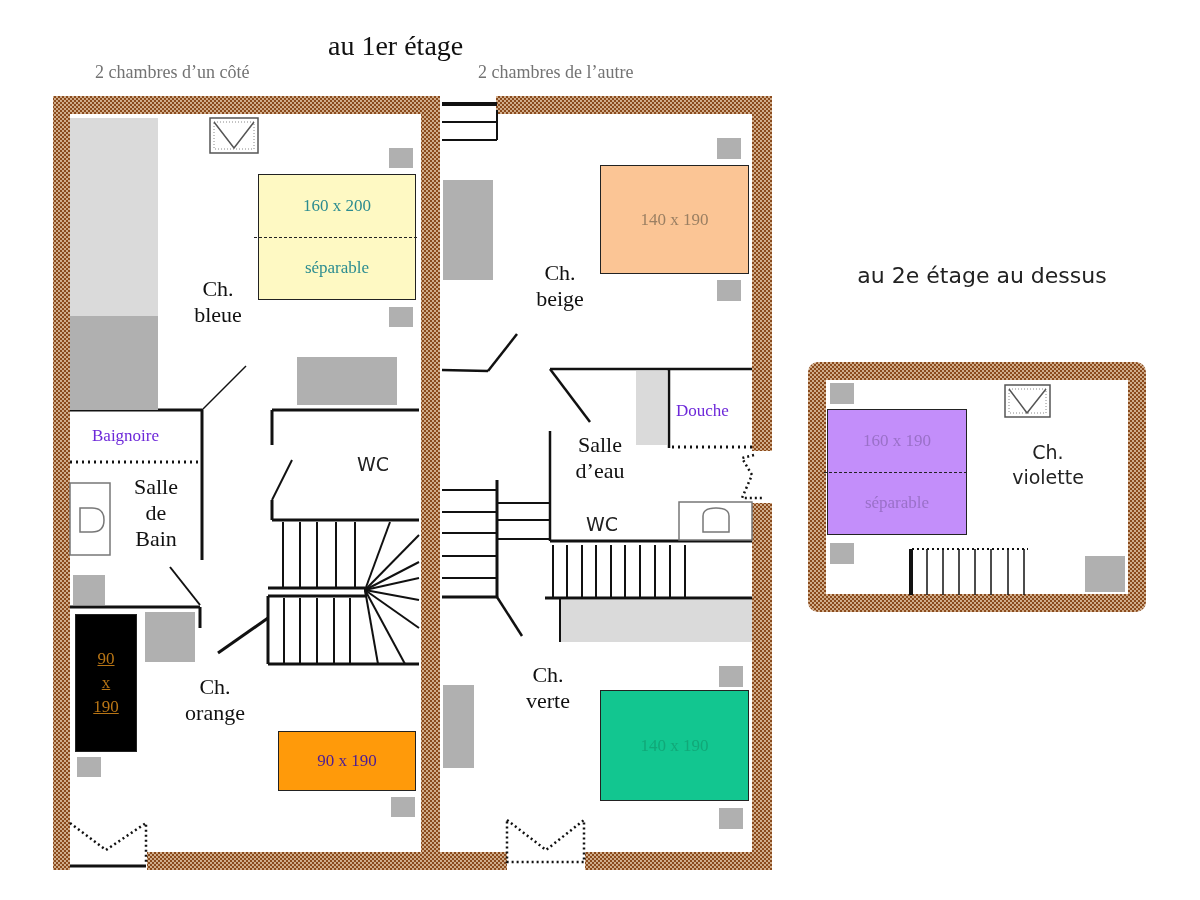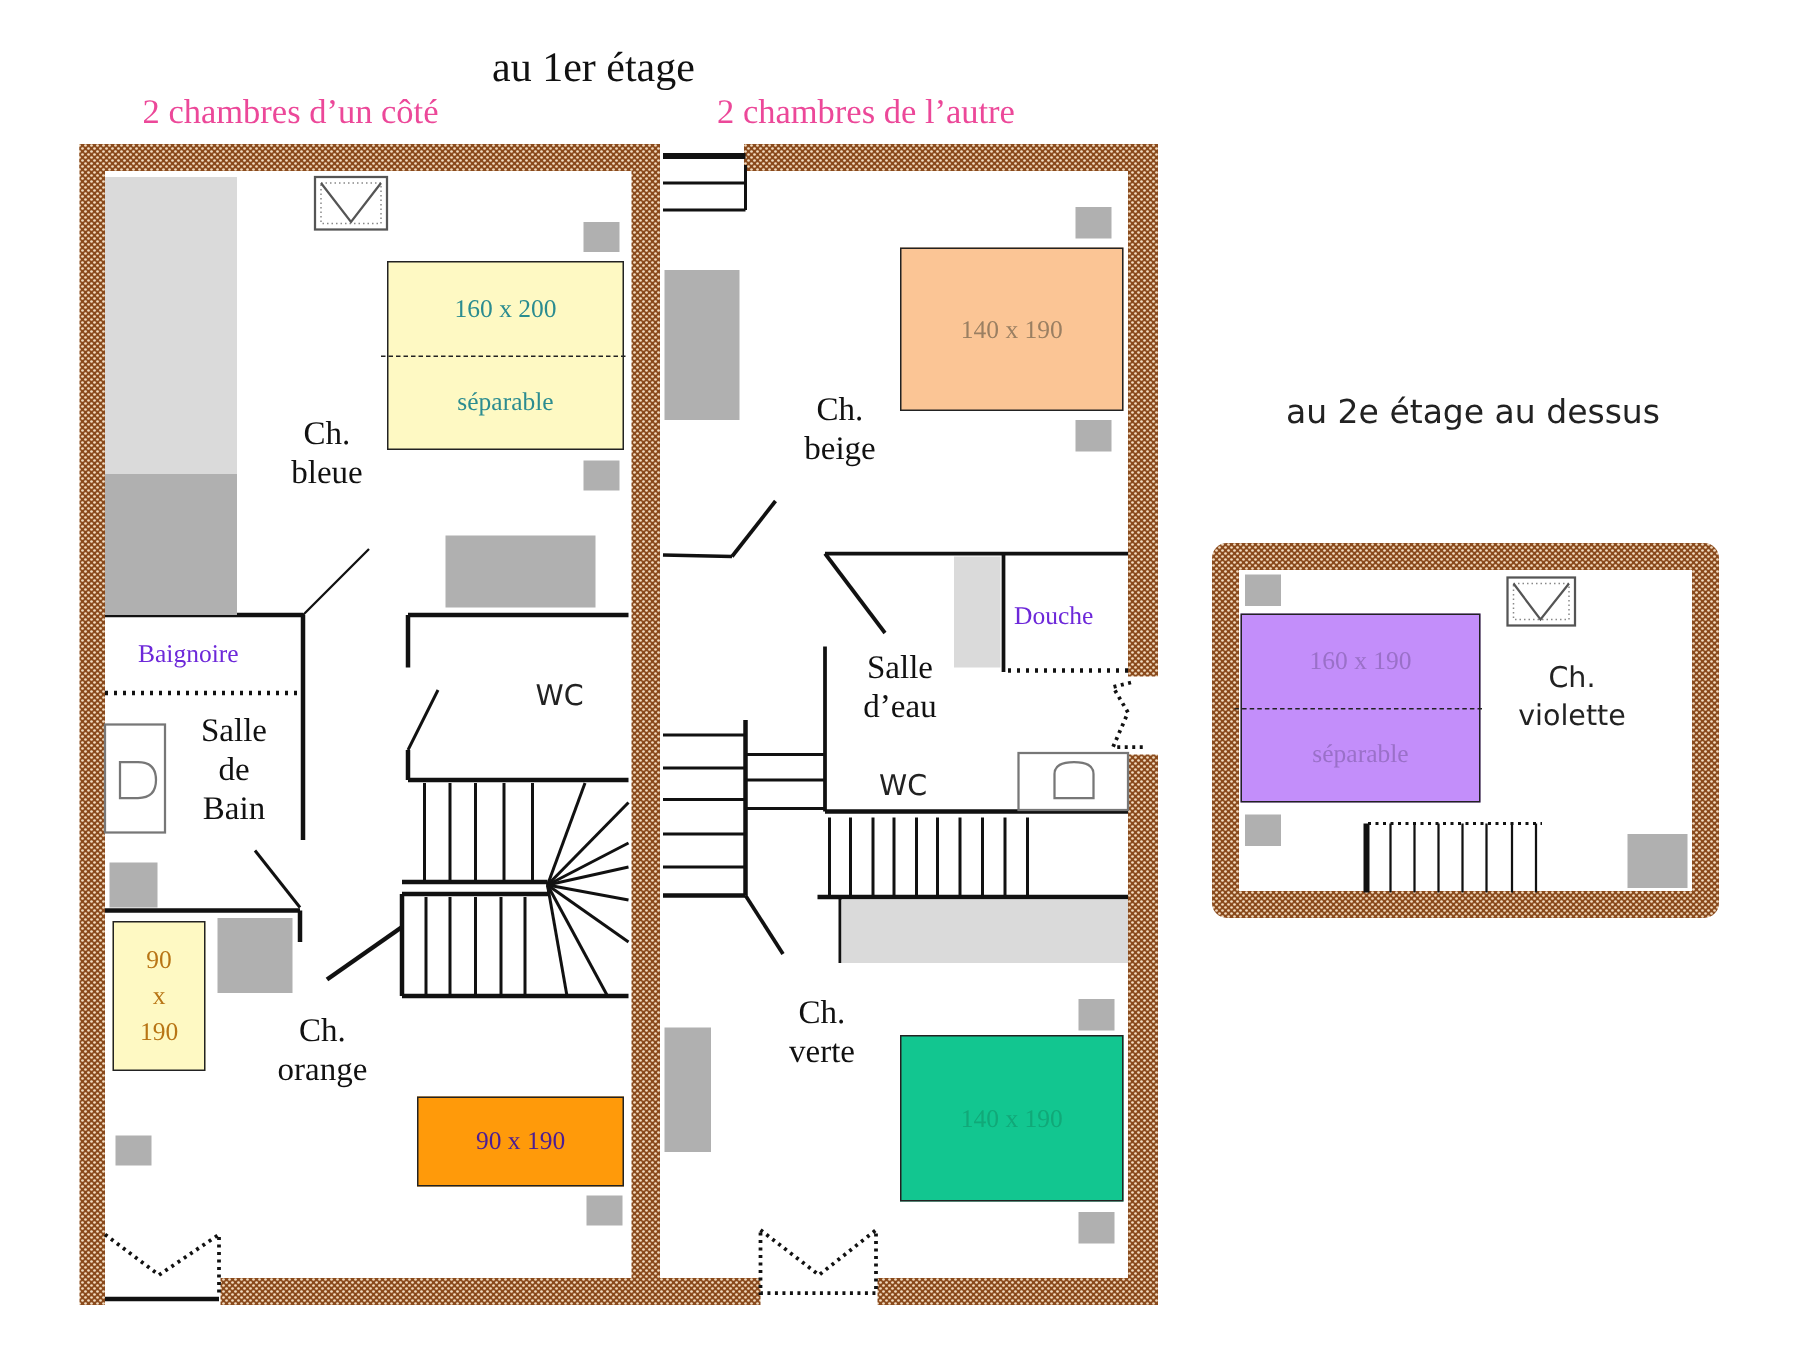--- a/index.html
+++ b/index.html
@@ -1,19 +1,19 @@
 <!DOCTYPE html>
 <html><head>
 <meta charset="utf-8">
 <style>
   html,body{margin:0;padding:0;background:#fff;}
   body{width:1200px;height:900px;position:relative;overflow:hidden;font-family:"Liberation Serif","DejaVu Serif",serif;}
   .abs{position:absolute;}
   .title{font-size:28px;color:#111;white-space:nowrap;margin-top:10px;}
-  .sub{font-size:23px;color:#ec4899;white-space:nowrap;}
+  .sub{font-size:18px;color:#737373;white-space:nowrap;}
   .mez-title{font-family:"DejaVu Sans","Liberation Sans",sans-serif;font-size:22px;color:#222;text-align:center;line-height:31px;width:340px;}
   .room{font-size:22px;color:#111;text-align:center;line-height:26px;white-space:nowrap;}
   .room-sans{font-family:"DejaVu Sans","Liberation Sans",sans-serif;font-size:19px;color:#222;text-align:center;line-height:25px;}
   .small{font-size:17px;color:#6d28d9;white-space:nowrap;}
   .bed{position:absolute;border:1.5px solid #222;box-sizing:border-box;display:flex;flex-direction:column;align-items:center;justify-content:center;font-size:17px;text-align:center;}
   .bed .half{flex:1;display:flex;align-items:center;justify-content:center;width:100%;}
   .bed .sep{border-top:1.5px dashed #222;width:104%;margin-left:-2%;}
   .gray{position:absolute;background:#b0b0b0;}
   .lgray{position:absolute;background:#dadada;}
   svg{position:absolute;left:0;top:0;}
@@ -196,35 +196,35 @@
 <div class="abs sub" style="left:462px;top:62px;margin-left:16px;">2 chambres de l’autre</div>
 <div class="abs mez-title" style="left:812px;top:260px;">
   <div>au 2e étage au dessus</div>
 </div>
 
 <div class="bed" style="left:258px;top:174px;width:158px;height:126px;background:#fef9c3;color:#2b8c90;">
   <div class="half">160 x 200</div>
   <div class="sep"></div>
   <div class="half">séparable</div>
 </div>
-<div class="bed" style="left:75px;top:614px;width:62px;height:100px;background:#fef9c3;color:#b87515;line-height:24px;">
+<div class="bed" style="left:75px;top:614px;width:62px;height:138px;background:#000000;color:#b87515;line-height:24px;text-decoration:underline;">
   <div>90</div>
   <div>x</div>
   <div>190</div>
 </div>
 <div class="bed" style="left:278px;top:731px;width:138px;height:60px;background:#ff9a0a;color:#4c1d95;">
   <div>90 x 190</div>
 </div>
 <div class="bed" style="left:600px;top:165px;width:149px;height:109px;background:#fbc595;color:#9a7f62;">
   <div>140 x 190</div>
 </div>
 <div class="bed" style="left:600px;top:690px;width:149px;height:111px;background:#12c690;color:#11a878;">
   <div>140 x 190</div>
 </div>
-<div class="bed" style="left:827px;top:409px;width:160px;height:126px;background:#c38efa;color:#9a70c8;">
+<div class="bed" style="left:827px;top:409px;width:140px;height:126px;background:#c38efa;color:#9a70c8;">
   <div class="half">160 x 190</div>
   <div class="sep"></div>
   <div class="half">séparable</div>
 </div>
 
 <div class="abs room" style="left:178px;top:276px;width:80px;">
   <div>Ch.</div>
   <div>bleue</div>
 </div>
 <div class="abs room" style="left:170px;top:674px;width:90px;">

